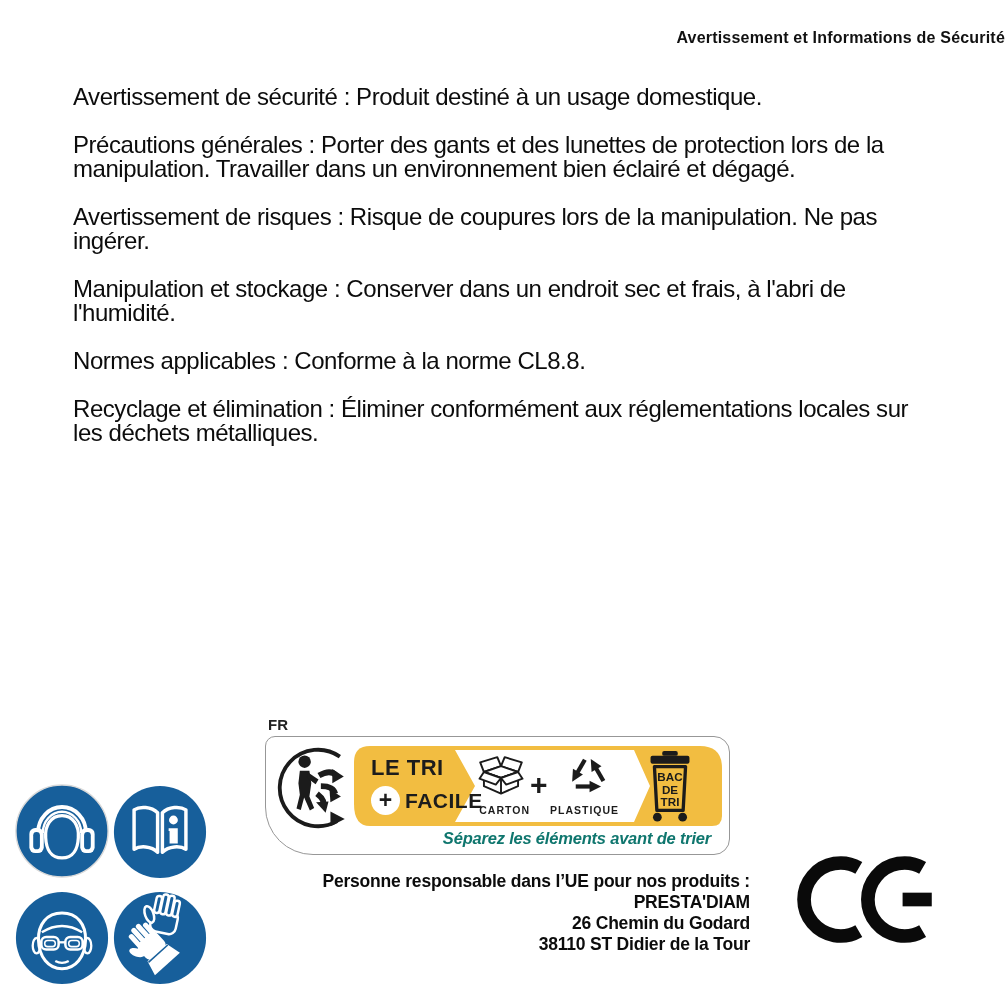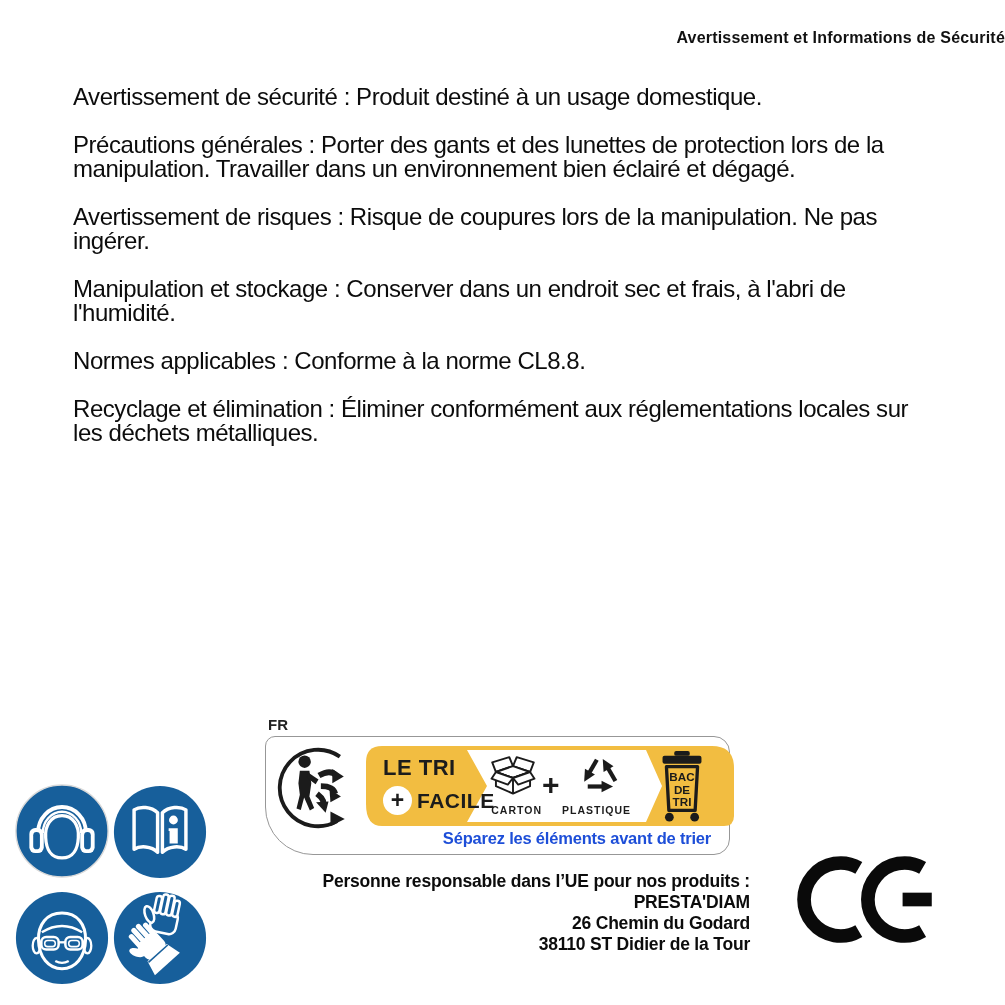--- a/index.html
+++ b/index.html
@@ -27,21 +27,21 @@
     position: absolute; left: 268px; top: 716px;
     font-size: 15px; font-weight: bold; color: #222;
   }
   .tri-label {
     position: absolute; left: 265px; top: 736px; width: 465px; height: 119px;
     border: 1.6px solid #979797;
     border-radius: 10px 16px 16px 48px;
     background: #fff;
   }
   .triman { position: absolute; left: 9px; top: 7px; }
-  .band { position: absolute; left: 100px; top: 9px; width: 368px; height: 80px; }
+  .band { position: absolute; left: 88px; top: 9px; width: 368px; height: 80px; }
   .band svg.band-bg { position: absolute; left: 0; top: 0; }
   .headline {
     position: absolute; left: 17px; top: 9px; width: 95px;
     color: #1c1c1c; font-weight: bold;
   }
   .headline .l1 { font-size: 22px; letter-spacing: .5px; }
   .headline .l2 { display: flex; align-items: center; margin-top: 5px; }
   .plus-circle {
     width: 29px; height: 29px; border-radius: 50%; background: #fff;
     display: flex; align-items: center; justify-content: center;
@@ -55,21 +55,21 @@
   }
   .mat-carton { left: 112px; }
   .mat-plastique { left: 196px; }
   .sep-plus {
     position: absolute; left: 176px; top: 22px; font-size: 30px;
     font-weight: bold; color: #1c1c1c;
   }
   .bin { position: absolute; left: 288px; top: 5px; }
   .tagline {
     position: absolute; right: 18px; top: 92px;
-    font-size: 16.5px; font-weight: 600; color: #1d4ed8;
+    font-size: 16.5px; font-style: italic; font-weight: 600; color: #0f766e;
     letter-spacing: -0.2px;
   }
   
   .pictos { position: absolute; left: 14px; top: 783px; width: 194px; height: 203px; }
   .pictos svg { position: absolute; }
   .p1 { left: 0;   top: 0; }
   .p2 { left: 98px; top: 1px; }
   .p3 { left: 0;   top: 107px; }
   .p4 { left: 98px; top: 107px; }
   

